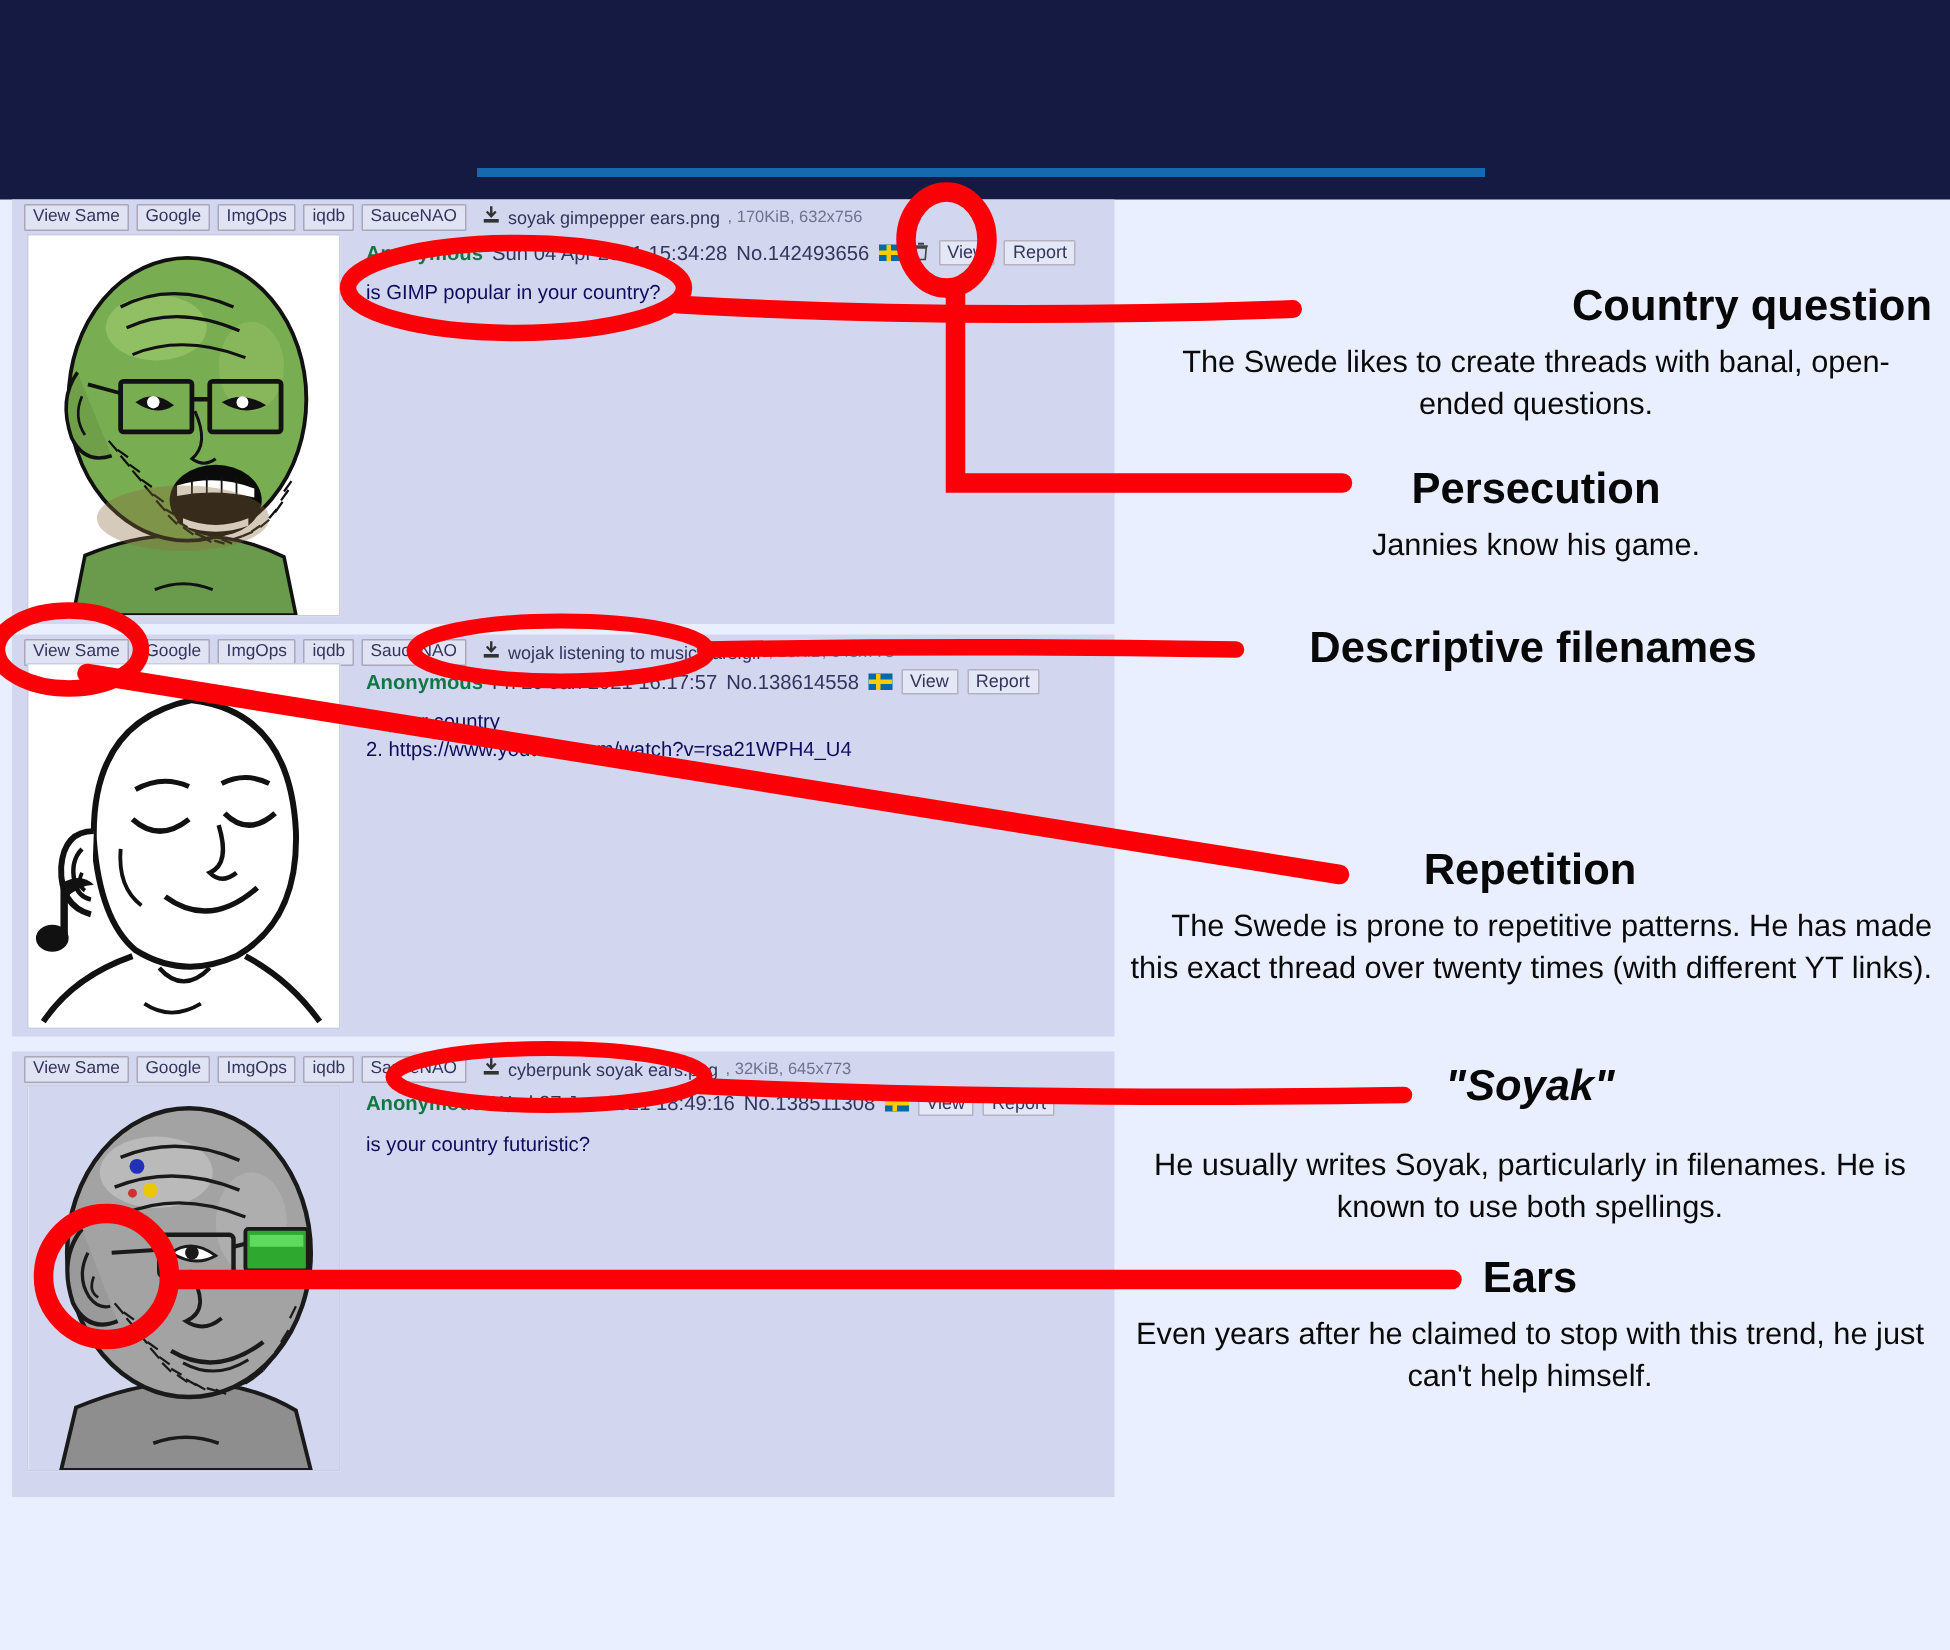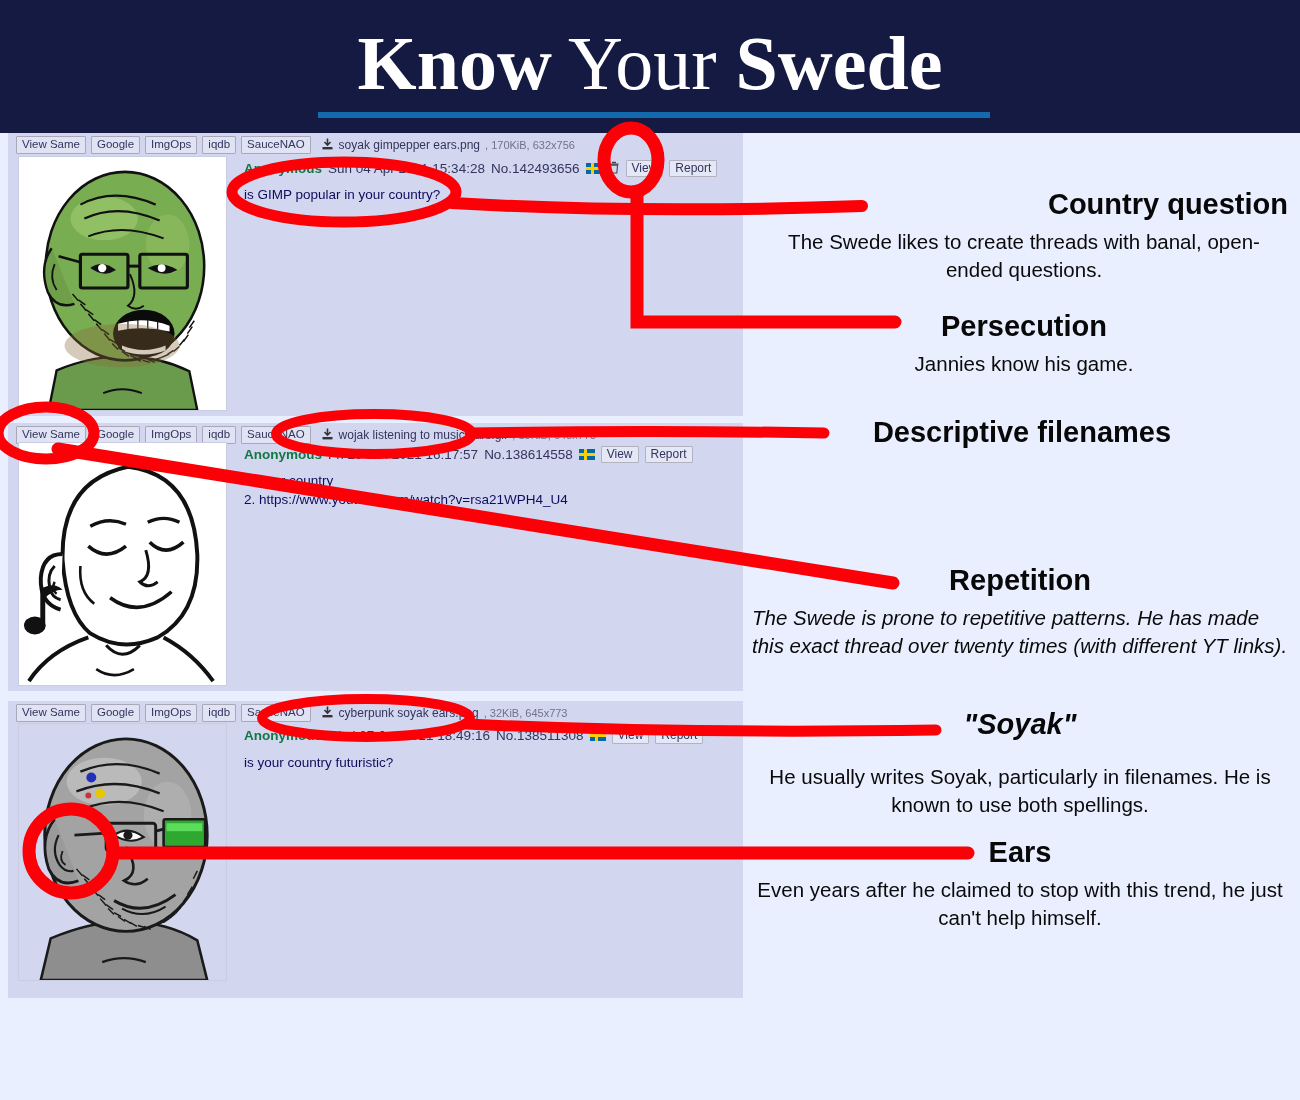--- a/index.html
+++ b/index.html
@@ -118,25 +118,20 @@
   .ann-title.ital { font-style: italic; }
   .ann-body { font-size: 20.5px; color: #0a0a0a; line-height: 28px; }
   svg.overlay { position: absolute; left:0; top:0; width:1300px; height:1100px; }
 </style>
 </head>
 <body>
 
 <div id="page">
 
   <div class="header">
-    <div class="header-title">
-      <span class="t-bold">Know</span>
-      <span class="t-light">Your</span>
-      <span class="t-bold">Swede</span>
-    </div>
     <div class="header-rule"></div>
   </div>
 
   <div class="board">
 
     <div class="post" style="top:0px; width:735px; height:283px;">
       <div class="post-inner">
         <div class="btnrow">
           <span class="nbtn">View Same</span>
           <span class="nbtn">Google</span>
@@ -383,21 +378,21 @@
     <div class="ann-title" style="text-align:center;">Persecution</div>
     <div class="ann-body" style="text-align:center; margin-top:7px;">Jannies know his game.</div>
   </div>
 
   <div class="ann" style="left:752px; top:416px; width:540px;">
     <div class="ann-title" style="text-align:center;">Descriptive filenames</div>
   </div>
 
   <div class="ann" style="left:752px; top:564px; width:536px;">
     <div class="ann-title" style="text-align:center;">Repetition</div>
-    <div class="ann-body" style="text-align:left; margin-top:7px;font-style:italic;">The Swede is prone to repetitive patterns. He has made this exact thread over twenty times (with different YT links).</div>
+    <div class="ann-body" style="text-align:right; margin-top:7px;">The Swede is prone to repetitive patterns. He has made this exact thread over twenty times (with different YT links).</div>
   </div>
 
   <div class="ann" style="left:752px; top:708px; width:536px;">
     <div class="ann-title ital" style="text-align:center;">"Soyak"</div>
     <div class="ann-body" style="text-align:center; margin-top:22px;">He usually writes Soyak, particularly in filenames. He is known to use both spellings.</div>
   </div>
 
   <div class="ann" style="left:752px; top:836px; width:536px;">
     <div class="ann-title" style="text-align:center;">Ears</div>
     <div class="ann-body" style="text-align:center; margin-top:7px;">Even years after he claimed to stop with this trend, he just can't help himself.</div>

